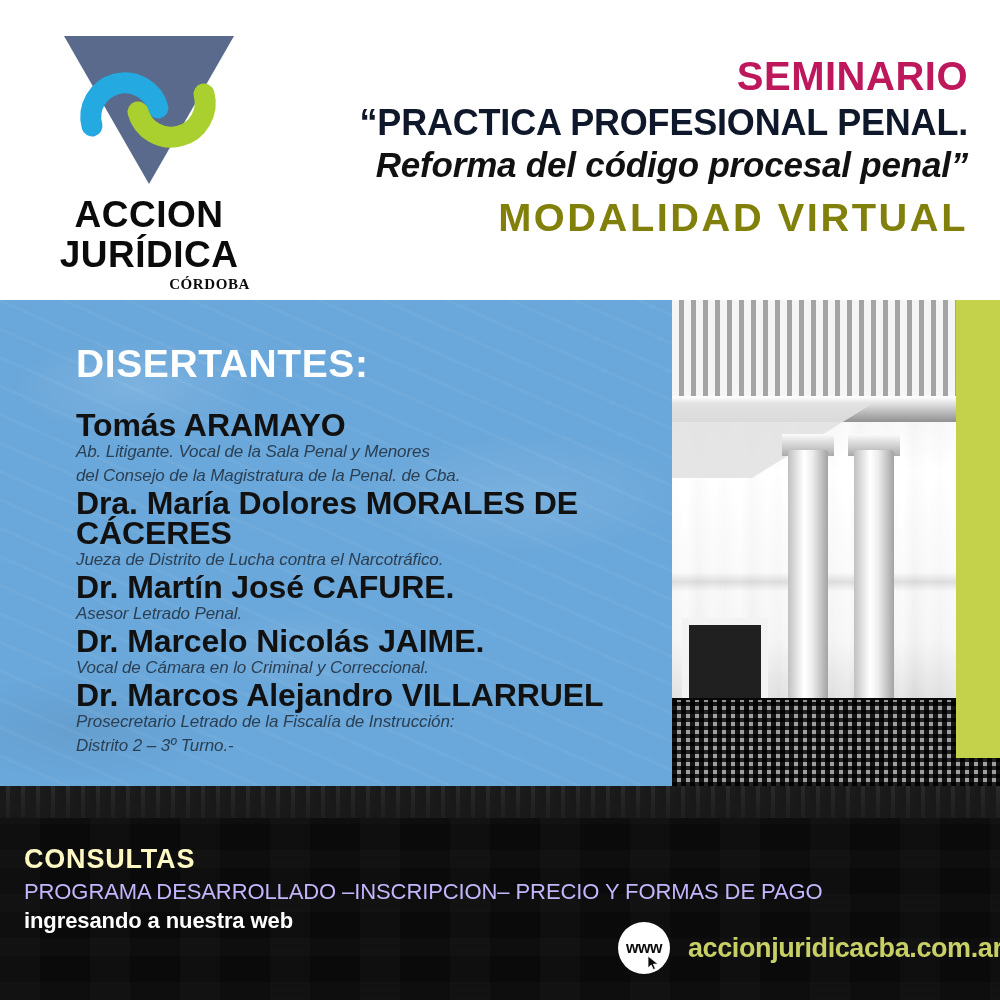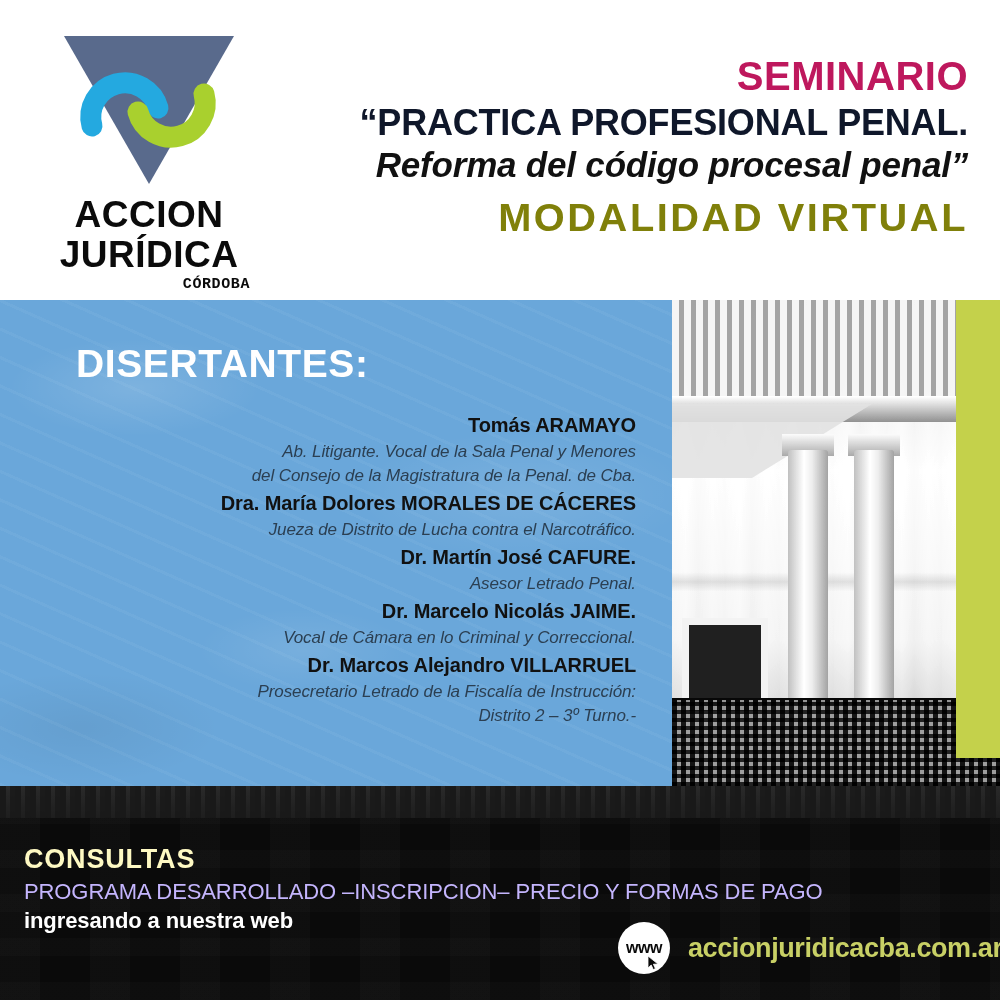--- a/index.html
+++ b/index.html
@@ -40,21 +40,21 @@
     position:absolute; left:0; top:175px; width:250px;
     text-align:center;
   }
   .logo-line1, .logo-line2 {
     font-family:"Liberation Sans", sans-serif;
     font-weight:bold; color:#0b0b0b;
     font-size:37px; line-height:40px;
     letter-spacing:0.5px;
   }
   .logo-sub {
-    font-family:Liberation Mono, monospace;
+    font-family:Liberation Serif, serif;
     font-weight:bold; color:#0b0b0b;
     font-size:15px; line-height:17px;
     letter-spacing:0.6px;
     text-align:right;
     padding-right:24px;
     margin-top:1px;
   }
 
   
   .head-titles {
@@ -92,21 +92,20 @@
     margin-top:10px;
     transform:scaleX(1.02);
     transform-origin:right center;
   }
 
   
   .middle {
     position:absolute; left:0; top:300px; width:1000px; height:486px;
     overflow:hidden;
     background:#111;
-    text-align:right;
   }
 
   
   .photo {
     position:absolute; left:672px; top:0; width:328px; height:486px;
     background:
       linear-gradient(to bottom,
         rgba(0,0,0,0) 0%, rgba(0,0,0,0) 56%,
         rgba(0,0,0,0.10) 58%, rgba(0,0,0,0.0) 60%),
       repeating-linear-gradient(90deg,
@@ -197,21 +196,21 @@
     font-family:"Liberation Sans", sans-serif;
     font-weight:bold; font-size:39px; line-height:44px;
     color:#ffffff; letter-spacing:0.6px;
   }
   .speaker-list {
     position:absolute; left:76px; top:110px; width:560px;
   }
   .sp-name {
     font-family:"Liberation Sans", sans-serif;
     font-weight:bold; color:#111111;
-    font-size:20px; line-height:30px;
+    font-size:32px; line-height:30px;
     letter-spacing:-0.1px;
   }
   .sp-role {
     font-family:"Liberation Sans", sans-serif;
     font-style:italic; color:#2b3f52;
     font-size:17px; line-height:24px;
     letter-spacing:-0.1px;
   }
 
   

